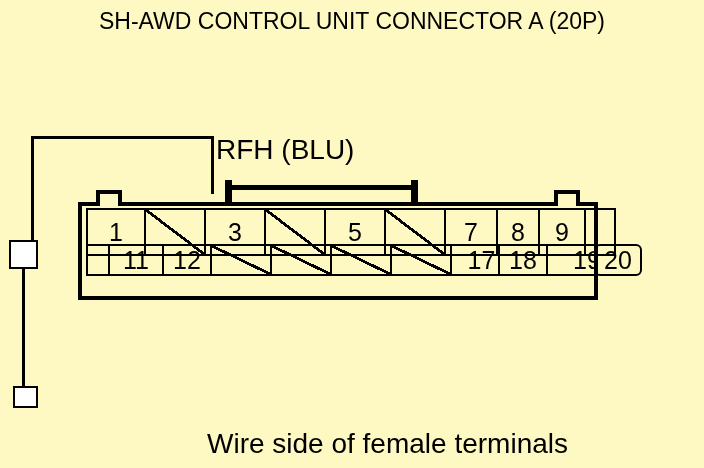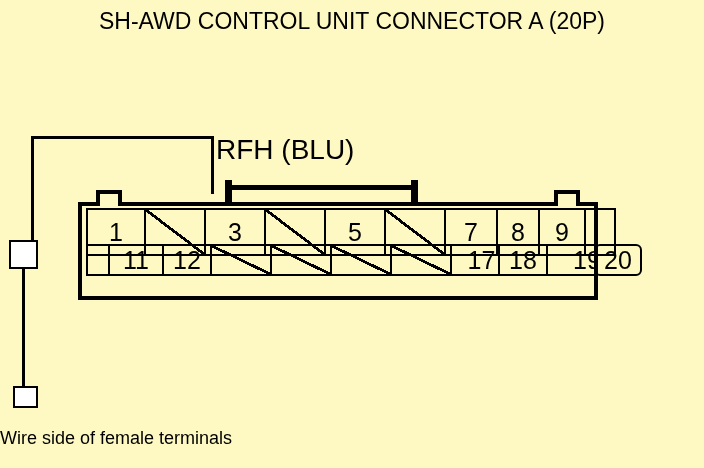--- a/index.html
+++ b/index.html
@@ -24,22 +24,22 @@
     text-align: center;
     font-size: 23px;
     letter-spacing: 0px;
     white-space: nowrap;
   }
   #caption {
     position: absolute;
     left: 0;
     top: 428px;
     width: 568px;
-    text-align: left;
-    font-size: 18px;
+    text-align: right;
+    font-size: 28px;
     white-space: nowrap;
   }
   #wire-label {
     position: absolute;
     left: 216px;
     top: 134px;
     font-size: 28px;
     white-space: nowrap;
   }
   .wire {

